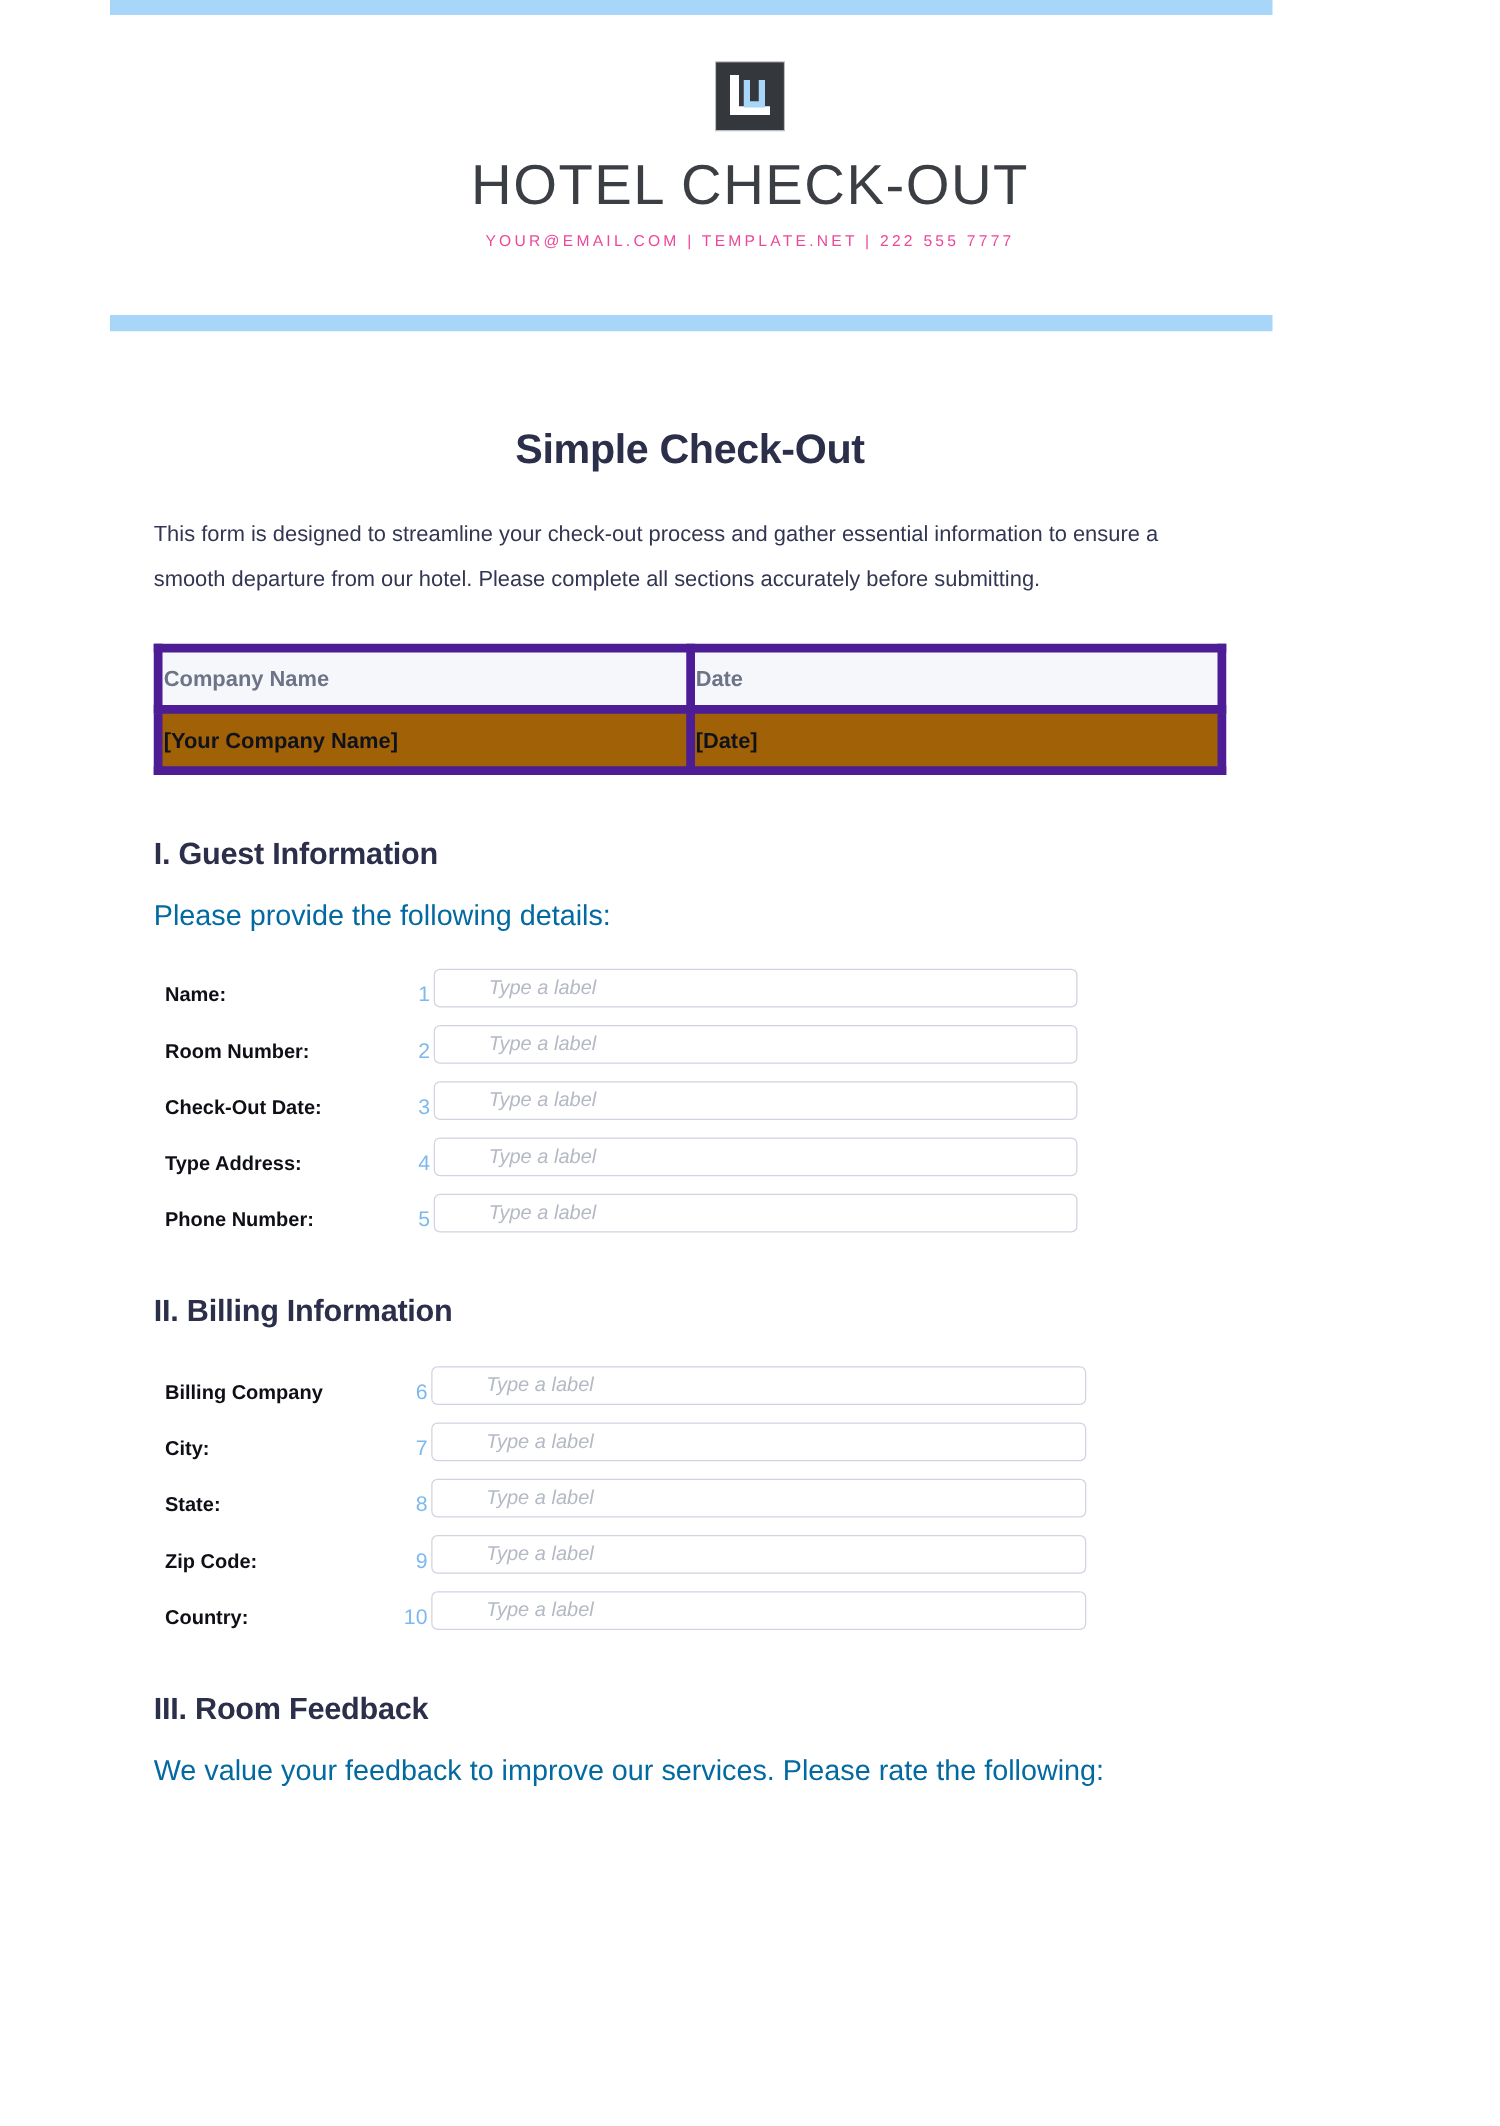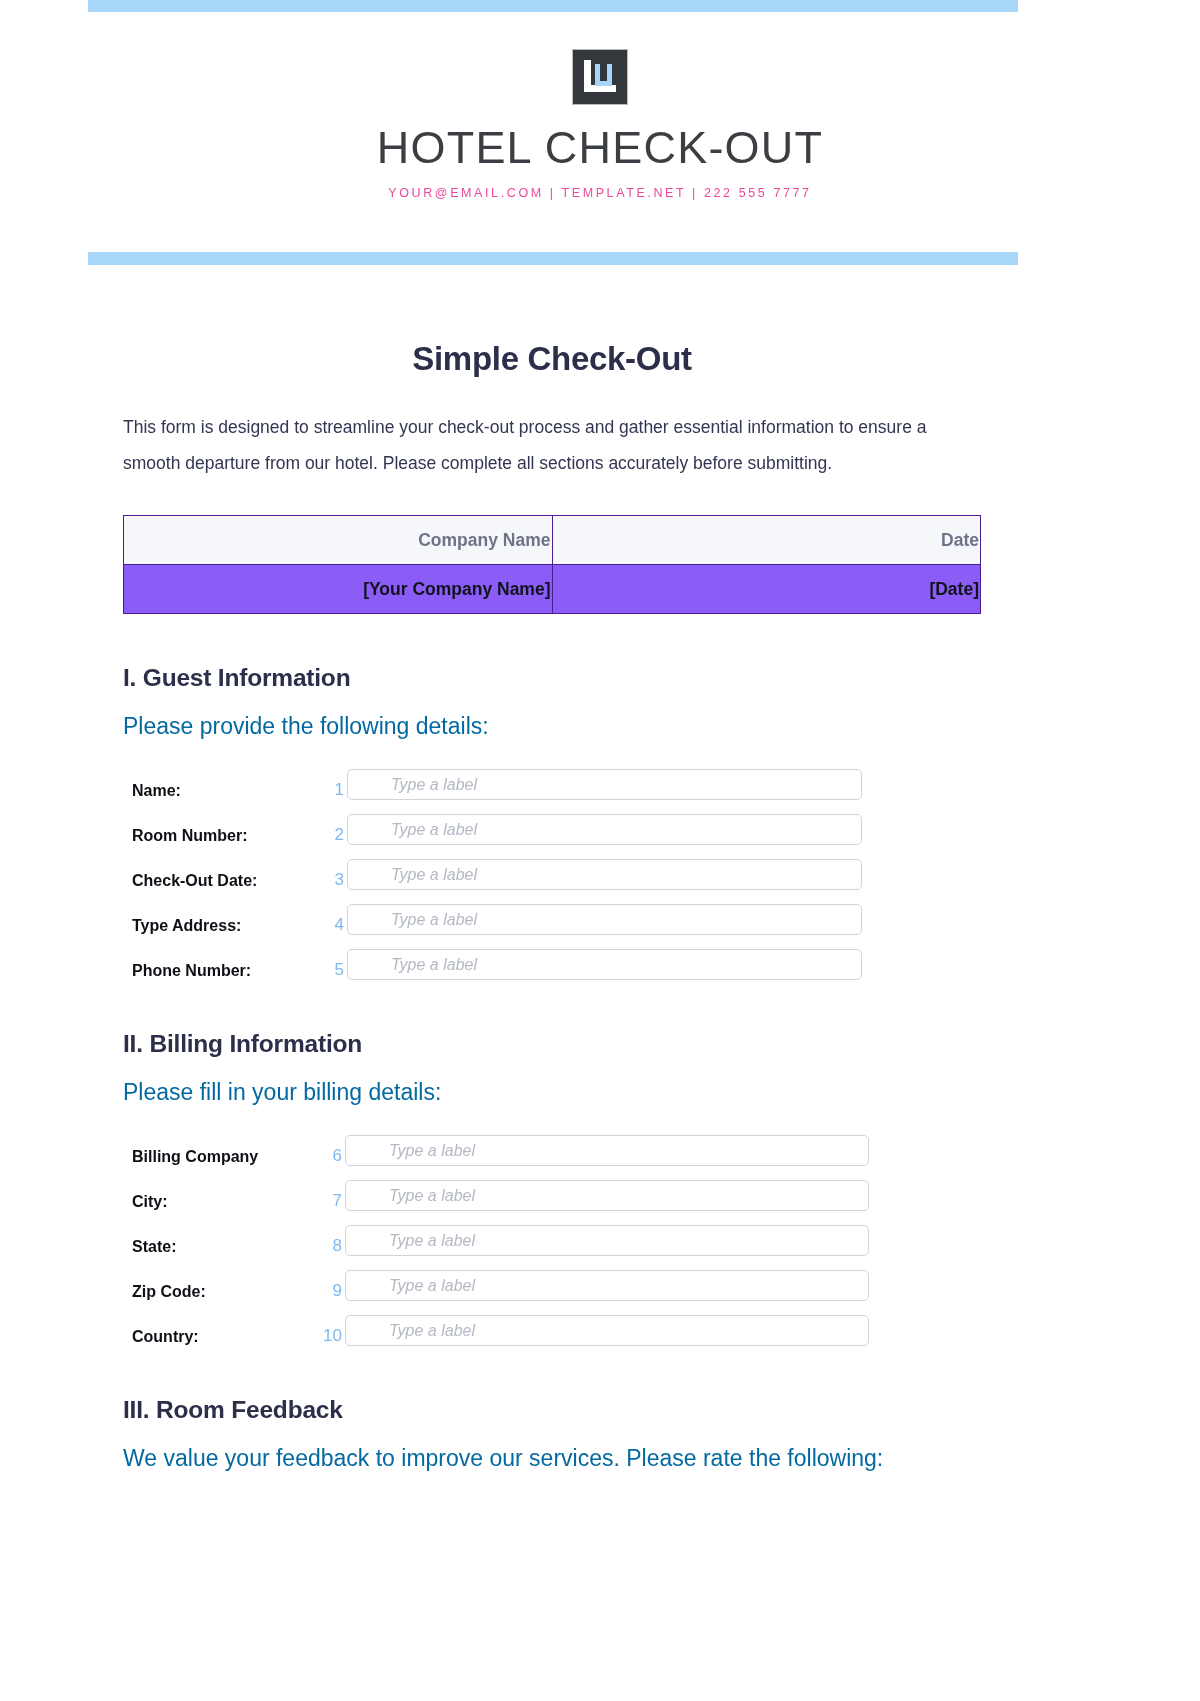--- a/index.html
+++ b/index.html
@@ -95,33 +95,33 @@
 
   
   table.info-table {
     margin-top: 34px;
     width: 858px;
     border-collapse: collapse;
     table-layout: fixed;
   }
   table.info-table th,
   table.info-table td {
-    border: 1px solid #4c1d95;
+    border: 7px solid #4c1d95;
     height: 49px;
-    text-align: right;
+    text-align: left;
     vertical-align: middle;
   }
   table.info-table th {
     background: #f5f7fb;
     color: #6e7487;
     font-size: 17.5px;
     font-weight: bold;
   }
   table.info-table td {
-    background: #8b5cf6;
+    background: #a16207;
     color: #11131c;
     font-size: 17.5px;
     font-weight: bold;
   }
 
   
   .section-heading {
     margin: 50px 0 0 0;
     font-size: 24.5px;
     font-weight: bold;
@@ -265,21 +265,20 @@
       <div class="field-label">Phone Number:</div>
       <div class="field-num">5</div>
       <div class="field-input">
         <span class="field-placeholder">Type a label</span>
       </div>
     </div>
 
   </div>
 
   <div class="section-heading">II. Billing Information</div>
-  <div class="section-sub">Please fill in your billing details:</div>
 
   <div class="fields fields-billing">
 
     <div class="field-row">
       <div class="field-label">Billing Company</div>
       <div class="field-num">6</div>
       <div class="field-input">
         <span class="field-placeholder">Type a label</span>
       </div>
     </div>

